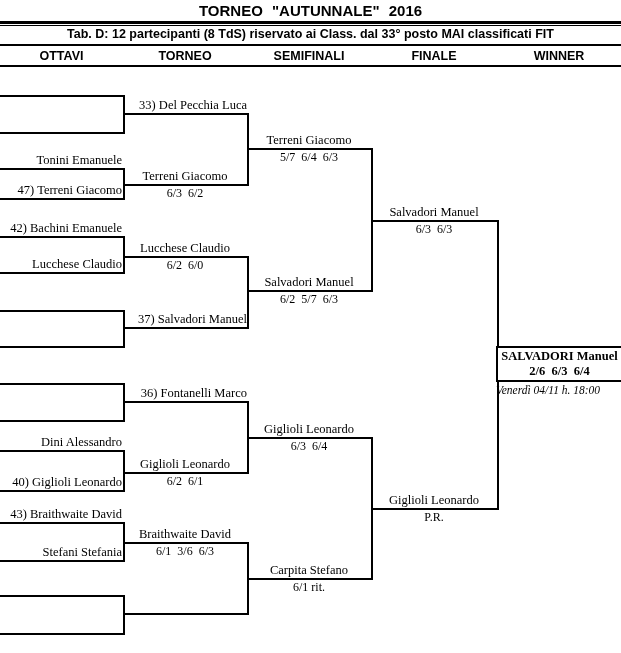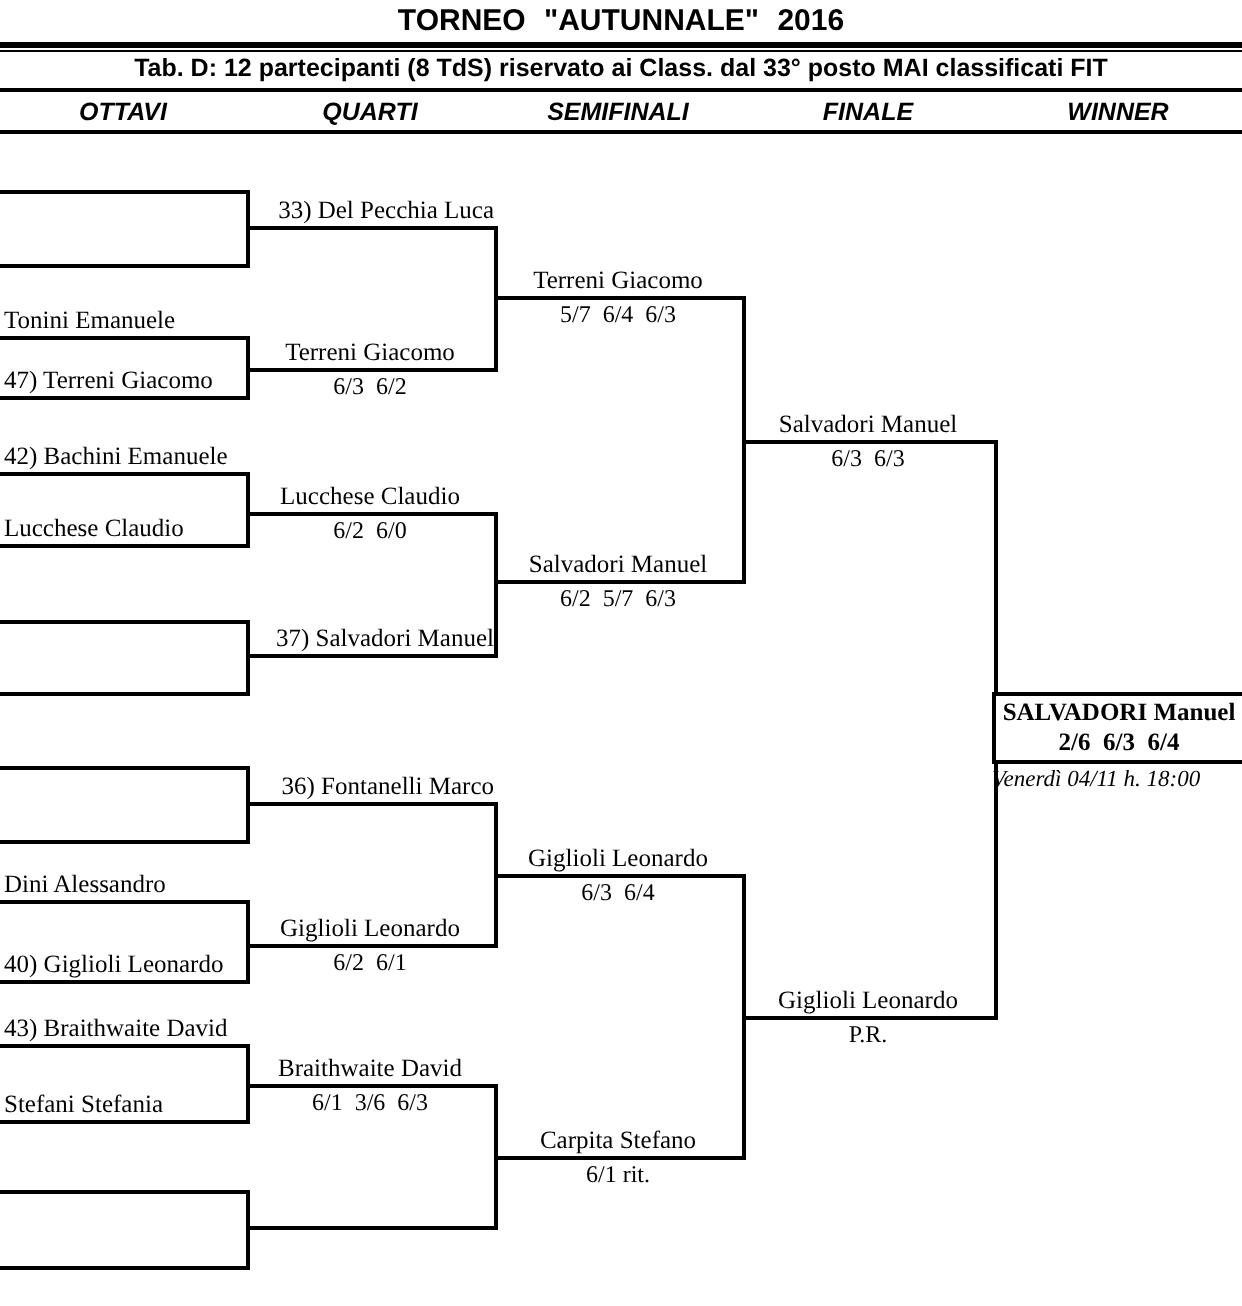--- a/index.html
+++ b/index.html
@@ -13,32 +13,32 @@
     font-family:"Liberation Sans",sans-serif;font-weight:bold;font-size:15px;
     word-spacing:5px;white-space:pre;
   }
   .subtitle{
     position:absolute;left:0;top:27px;width:621px;text-align:center;
     font-family:"Liberation Sans",sans-serif;font-weight:bold;font-size:12.5px;
     white-space:pre;
   }
   .colhead{
     position:absolute;top:49px;text-align:center;
-    font-family:"Liberation Sans",sans-serif;font-weight:bold;font-style:italic;
+    font-family:"Liberation Sans",sans-serif;font-weight:bold;
     font-size:12.5px;
   }
   
   .hline{position:absolute;background:#000;height:2px;}
   .vline{position:absolute;background:#000;width:2px;}
   
   .pname{
     position:absolute;font-size:12.5px;line-height:14px;height:14px;
     white-space:pre;
   }
-  .lft{left:2px;width:120px;text-align:left;}
+  .lft{left:2px;width:120px;text-align:right;}
   .q{left:123px;width:124px;text-align:center;}
   .qseed{left:127px;width:120px;text-align:right;}
   .sf{left:247px;width:124px;text-align:center;}
   .fin{left:371px;width:126px;text-align:center;}
   .score{font-size:12px;}
   
   .wbox{
     position:absolute;left:496px;top:346px;width:123px;height:32px;
     border:2px solid #000;background:#fff;text-align:center;
   }
@@ -54,21 +54,21 @@
 
 <div id="sheet">
 
   <div class="title">TORNEO "AUTUNNALE" 2016</div>
   <div class="hline" style="left:0;top:21px;width:621px;height:2.5px"></div>
   <div class="hline" style="left:0;top:24.5px;width:621px;height:1.2px"></div>
   <div class="subtitle">Tab. D: 12 partecipanti (8 TdS) riservato ai Class. dal 33° posto MAI classificati FIT</div>
   <div class="hline" style="left:0;top:44px;width:621px"></div>
 
   <div class="colhead" style="left:0;width:123px">OTTAVI</div>
-  <div class="colhead" style="left:123px;width:124px">QUARTI</div>
+  <div class="colhead" style="left:123px;width:124px">TORNEO</div>
   <div class="colhead" style="left:247px;width:124px">SEMIFINALI</div>
   <div class="colhead" style="left:371px;width:126px">FINALE</div>
   <div class="colhead" style="left:497px;width:124px">WINNER</div>
   <div class="hline" style="left:0;top:64.5px;width:621px"></div>
 
   <div class="hline" style="left:0;top:95px;width:123px"></div>
   <div class="hline" style="left:0;top:132px;width:123px"></div>
   <div class="vline" style="left:123px;top:95px;height:39px"></div>
 
   <div class="hline" style="left:0;top:168px;width:123px"></div>

